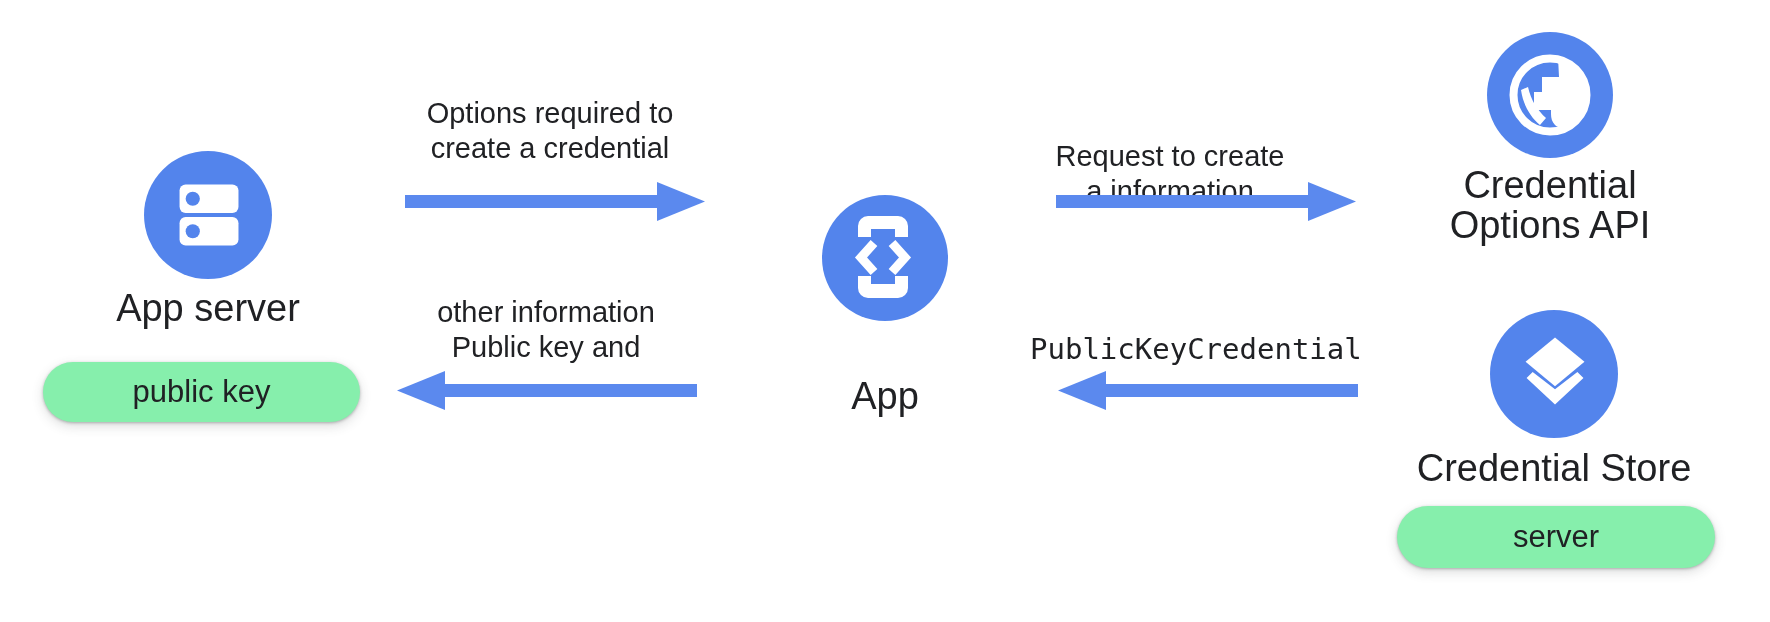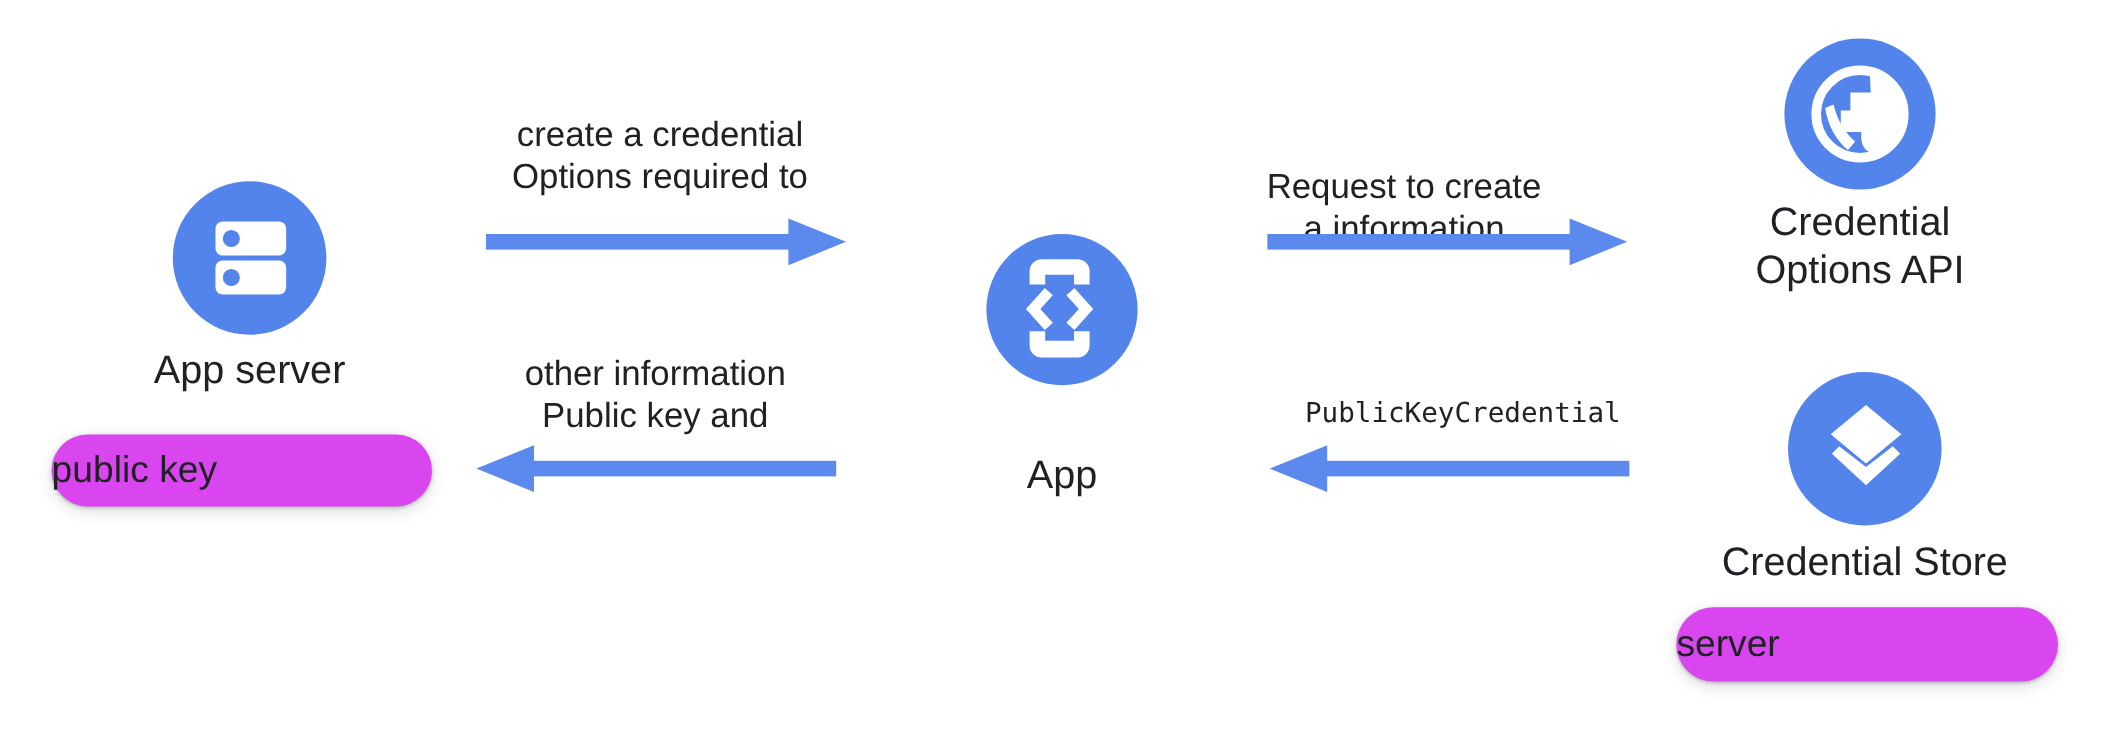--- a/index.html
+++ b/index.html
@@ -32,53 +32,52 @@
   }
   .bubble svg {
     width: 100%;
     height: 100%;
     color: var(--blue);
     display: block;
   }
   .node-label {
     position: absolute;
     text-align: center;
-    font-size: 33px;
+    font-size: 38px;
     line-height: 40px;
     color: var(--text);
   }
   .caption {
     position: absolute;
     text-align: center;
     font-size: 29px;
     line-height: 35px;
     color: var(--text);
   }
   .caption .line { display: block; }
   .pill {
     position: absolute;
-    background: #d946ef;
+    background: #86efac;
     border-radius: 60px;
     box-shadow: 0 1px 3px rgba(60,64,67,0.35), 0 4px 12px rgba(60,64,67,0.18);
     display: flex;
     align-items: center;
-    justify-content: flex-start;
+    justify-content: center;
     font-size: 31px;
     color: var(--text);
   }
   .arrow {
     position: absolute;
     color: var(--arrow);
     display: block;
   }
   .mono-caption {
     position: absolute;
     font-family: "DejaVu Sans Mono", monospace;
-    font-size: 23px;
-    text-align: center;
+    font-size: 29px;
     color: var(--text);
     white-space: nowrap;
   }
 
   
   .b-appserver { left: 144px; top: 151px; width: 128px; height: 128px; }
   .l-appserver { left: 43px;  top: 288px; width: 330px; }
   .p-publickey { left: 43px;  top: 362px; width: 317px; height: 60px; }
 
   .c-options   { left: 385px; top: 96px;  width: 330px; }
@@ -115,22 +114,22 @@
       <rect x="35" y="65" width="58" height="28" rx="6" fill="#ffffff"></rect>
       <circle cx="48" cy="79" r="7" fill="currentColor"></circle>
     </svg>
   </div>
   <div class="node-label l-appserver">App server</div>
   <div class="pill p-publickey">
     <span>public key</span>
   </div>
 
   <div class="caption c-options">
+    <span class="line">Options required to</span>
     <span class="line">create a credential</span>
-    <span class="line">Options required to</span>
   </div>
   <svg class="arrow a-options" width="300" height="45" viewBox="0 0 300 45" aria-hidden="true">
     <rect x="0" y="16" width="254" height="13" fill="currentColor"></rect>
     <polygon points="252,3 300,22.5 252,42" fill="currentColor"></polygon>
   </svg>
 
   <div class="bubble b-app">
     <svg viewBox="0 0 126 126" aria-hidden="true">
       <path d="M46,21 h30 a10,10 0 0 1 10,10 v11 h-13 v-8 h-24 v8 h-13 v-11 a10,10 0 0 1 10,-10 z" fill="#ffffff"></path>
       <path d="M36,81 h13 v8 h24 v-8 h13 v12 a10,10 0 0 1 -10,10 h-30 a10,10 0 0 1 -10,-10 z" fill="#ffffff"></path>

